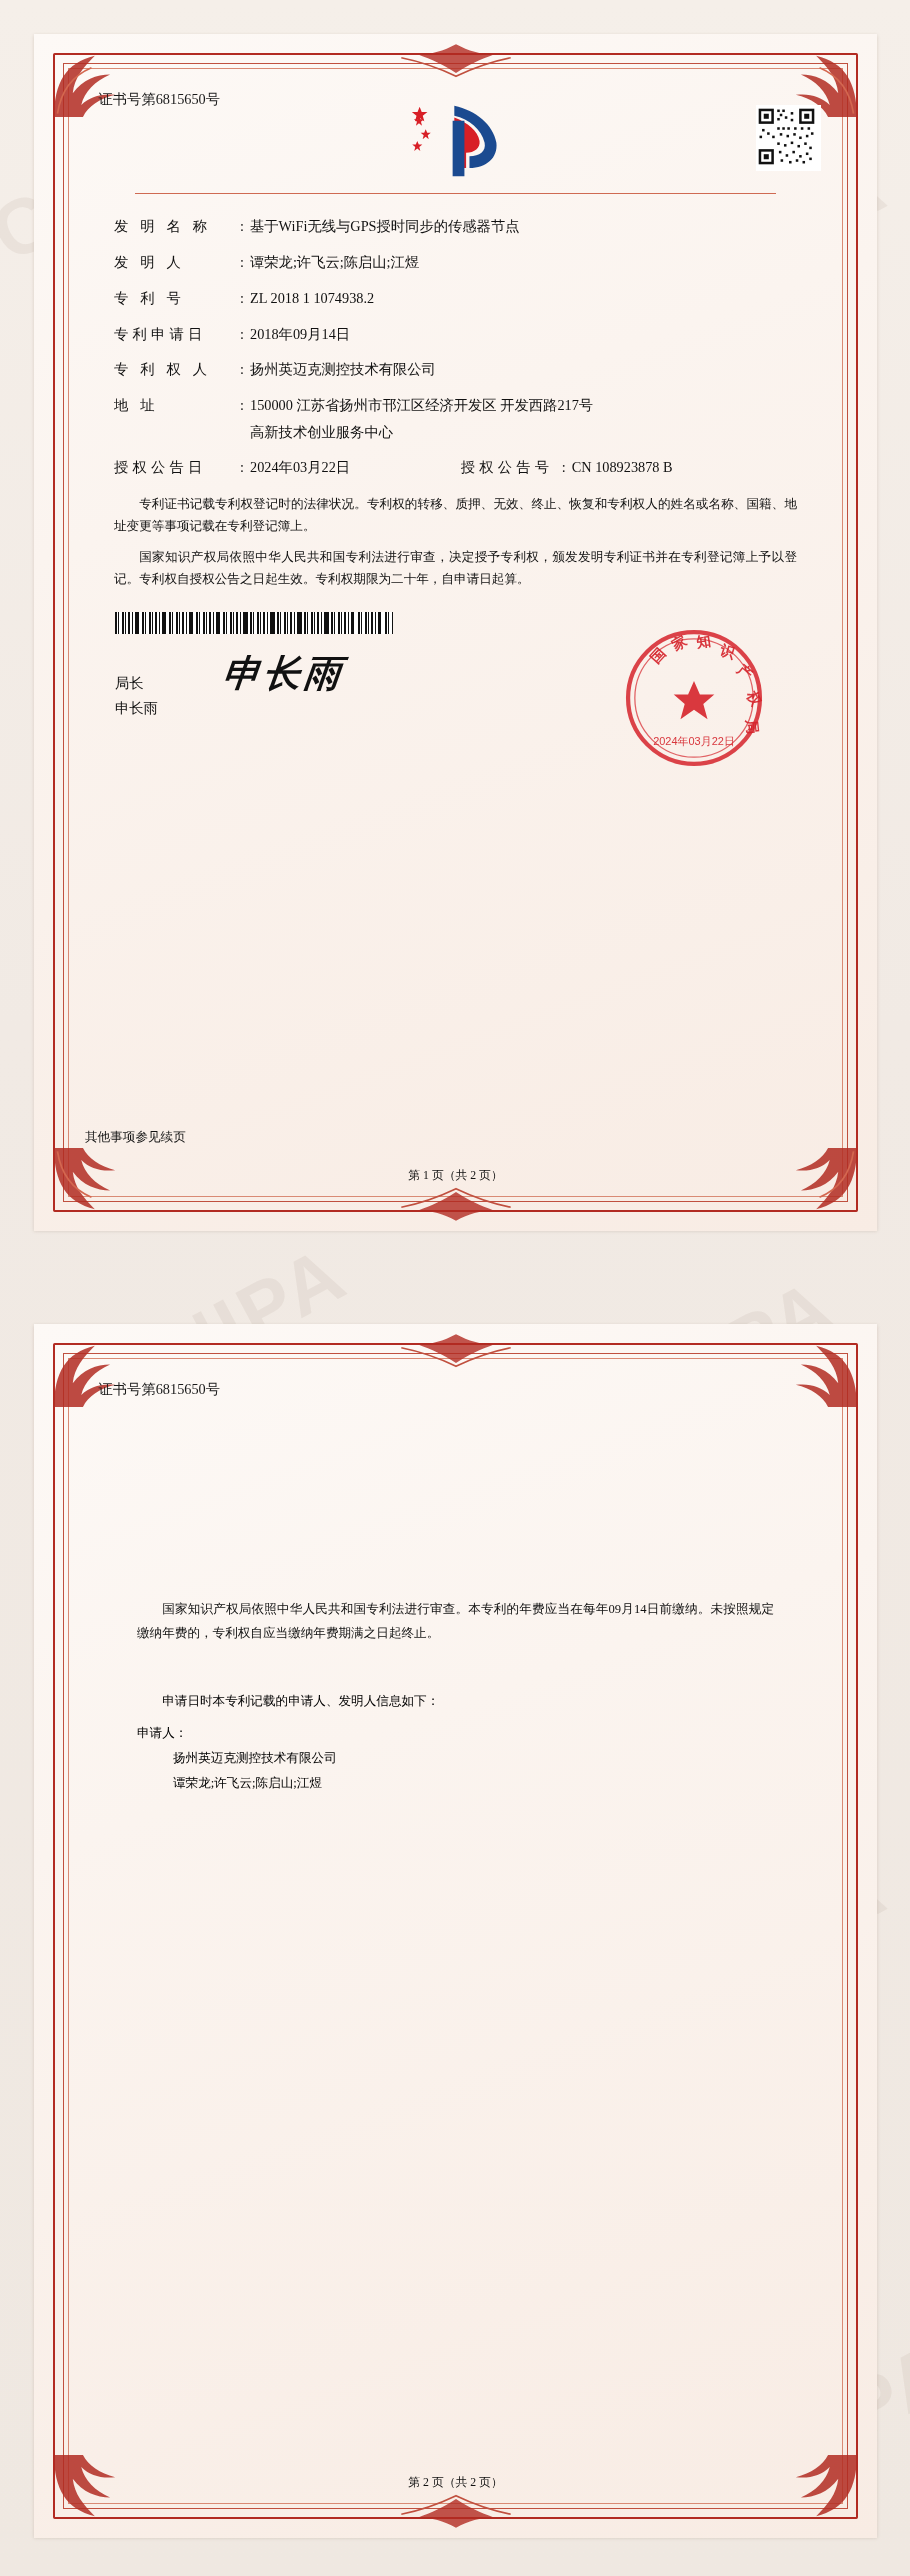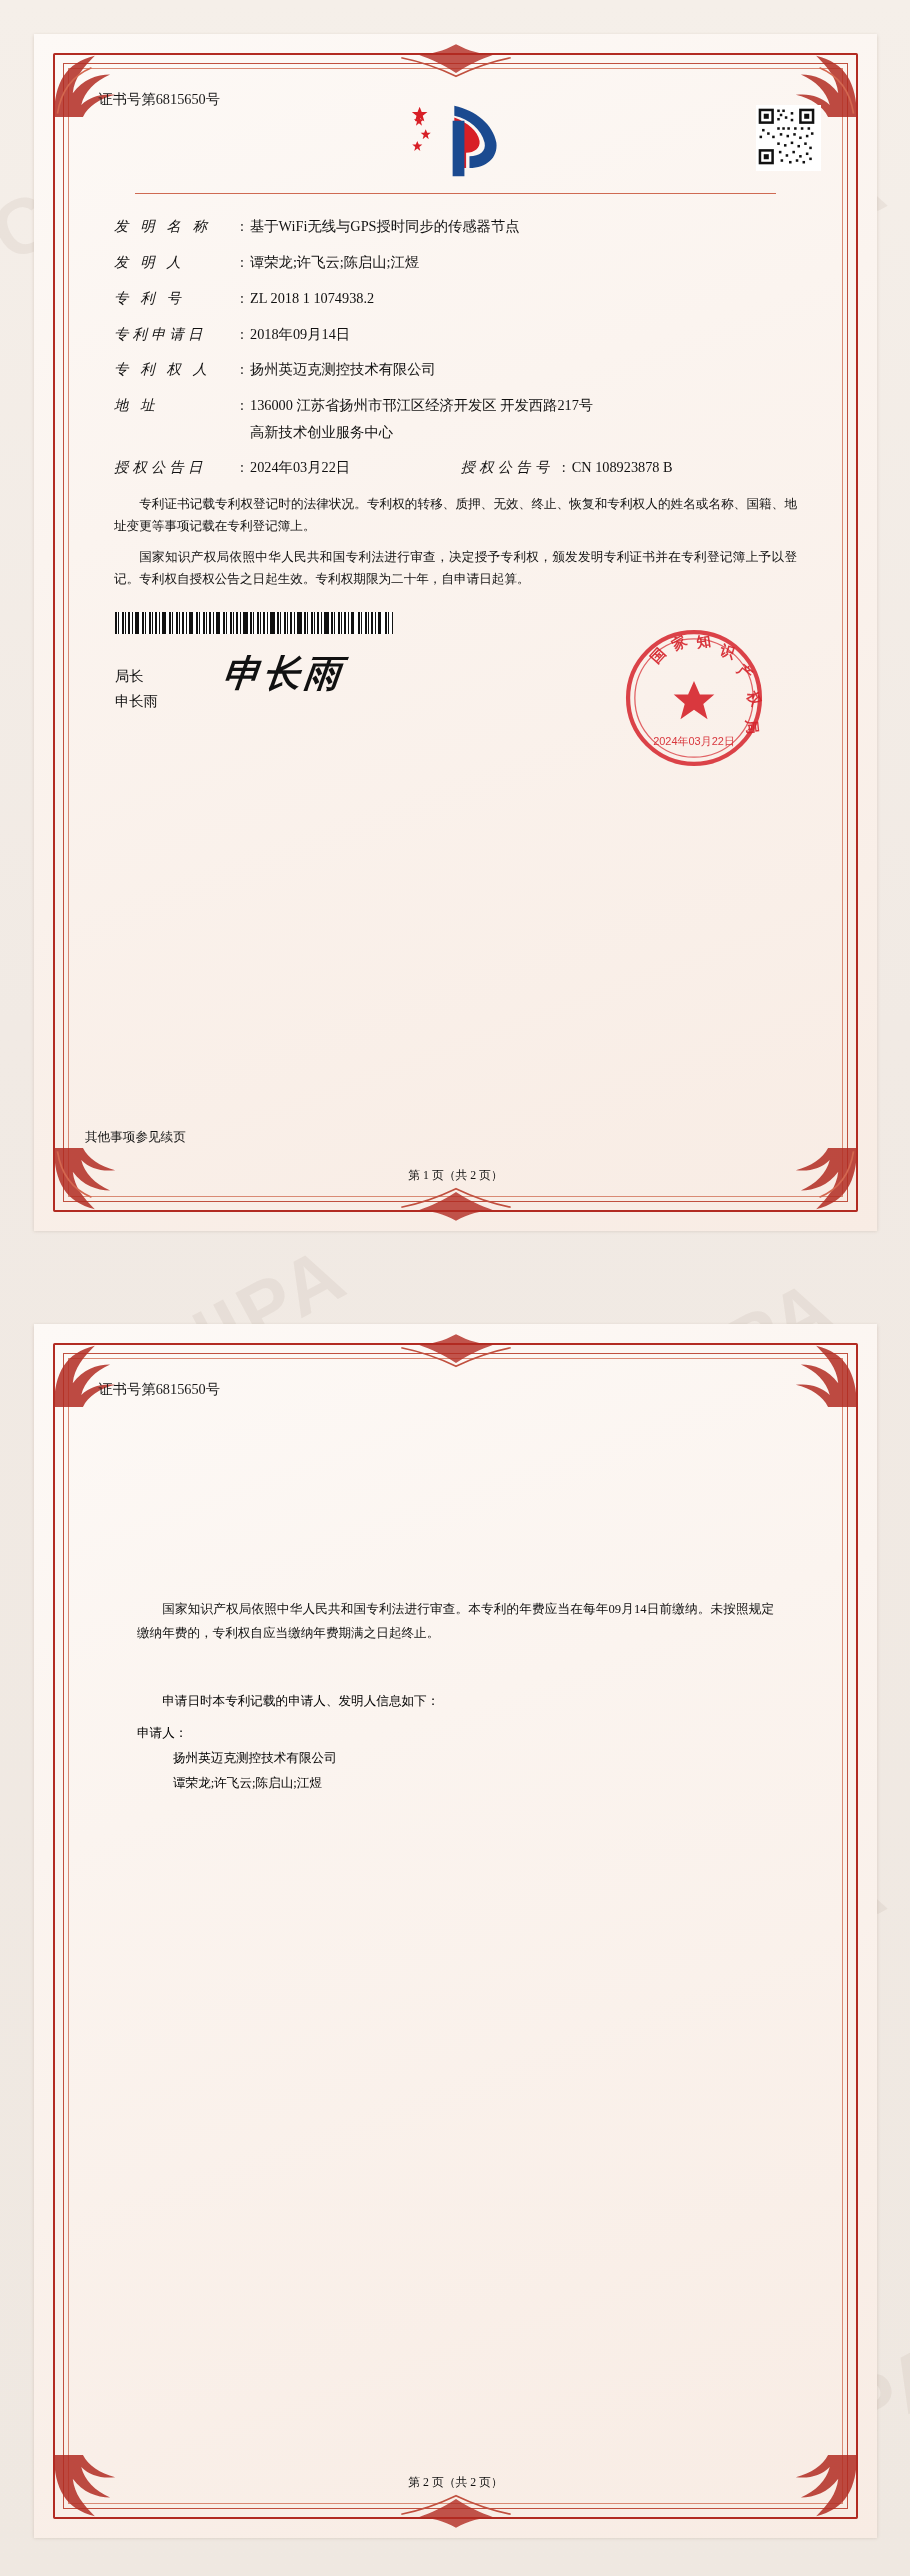--- a/index.html
+++ b/index.html
@@ -142,21 +142,20 @@
   .frow {
     display: flex;
     align-items: flex-start;
     margin-bottom: 14.3px;
   }
   .flabel {
     width: 126px;
     flex: 0 0 126px;
     letter-spacing: 4.2px;
     white-space: nowrap;
-    font-style: italic;
   }
   .fsep { width: 10px; flex: 0 0 10px; }
   .fvalue { flex: 1 1 auto; }
   .fvalue .sub { display: block; margin-top: 5px; }
   .frow-split { display: flex; }
   .half { display: flex; flex: 1 1 50%; }
   .half .flabel { width: 126px; flex: 0 0 126px; }
   .half2 .flabel { width: 101px; flex: 0 0 101px; }
 
   .paragraphs {
@@ -181,21 +180,21 @@
     );
   }
 
   .sign-area {
     position: relative;
     margin: 13.5px 0 0 30px;
     height: 101px;
   }
   .sign-labels {
     position: absolute;
-    left: 0; top: 17px;
+    left: 0; top: 24px;
     font-size: 14.3px;
     line-height: 1.75;
     color: #111;
   }
   .handwrite {
     position: absolute;
     left: 108px; top: 1.7px;
     font-size: 37px;
     font-family: "Liberation Serif", "DejaVu Serif", serif;
     font-style: italic;
@@ -404,21 +403,21 @@
         <div class="frow">
           <span class="flabel">专 利 权 人</span>
           <span class="fsep">:</span>
           <span class="fvalue">扬州英迈克测控技术有限公司</span>
         </div>
 
         <div class="frow">
           <span class="flabel">地 址</span>
           <span class="fsep">:</span>
           <span class="fvalue">
-            <span>136000 江苏省扬州市邗江区经济开发区 开发西路217号</span>
+            <span>150000 江苏省扬州市邗江区经济开发区 开发西路217号</span>
             <span class="sub">高新技术创业服务中心</span>
           </span>
         </div>
 
         <div class="frow frow-split">
           <span class="half">
             <span class="flabel">授权公告日</span>
             <span class="fsep">:</span>
             <span class="fvalue">2024年03月22日</span>
           </span>

